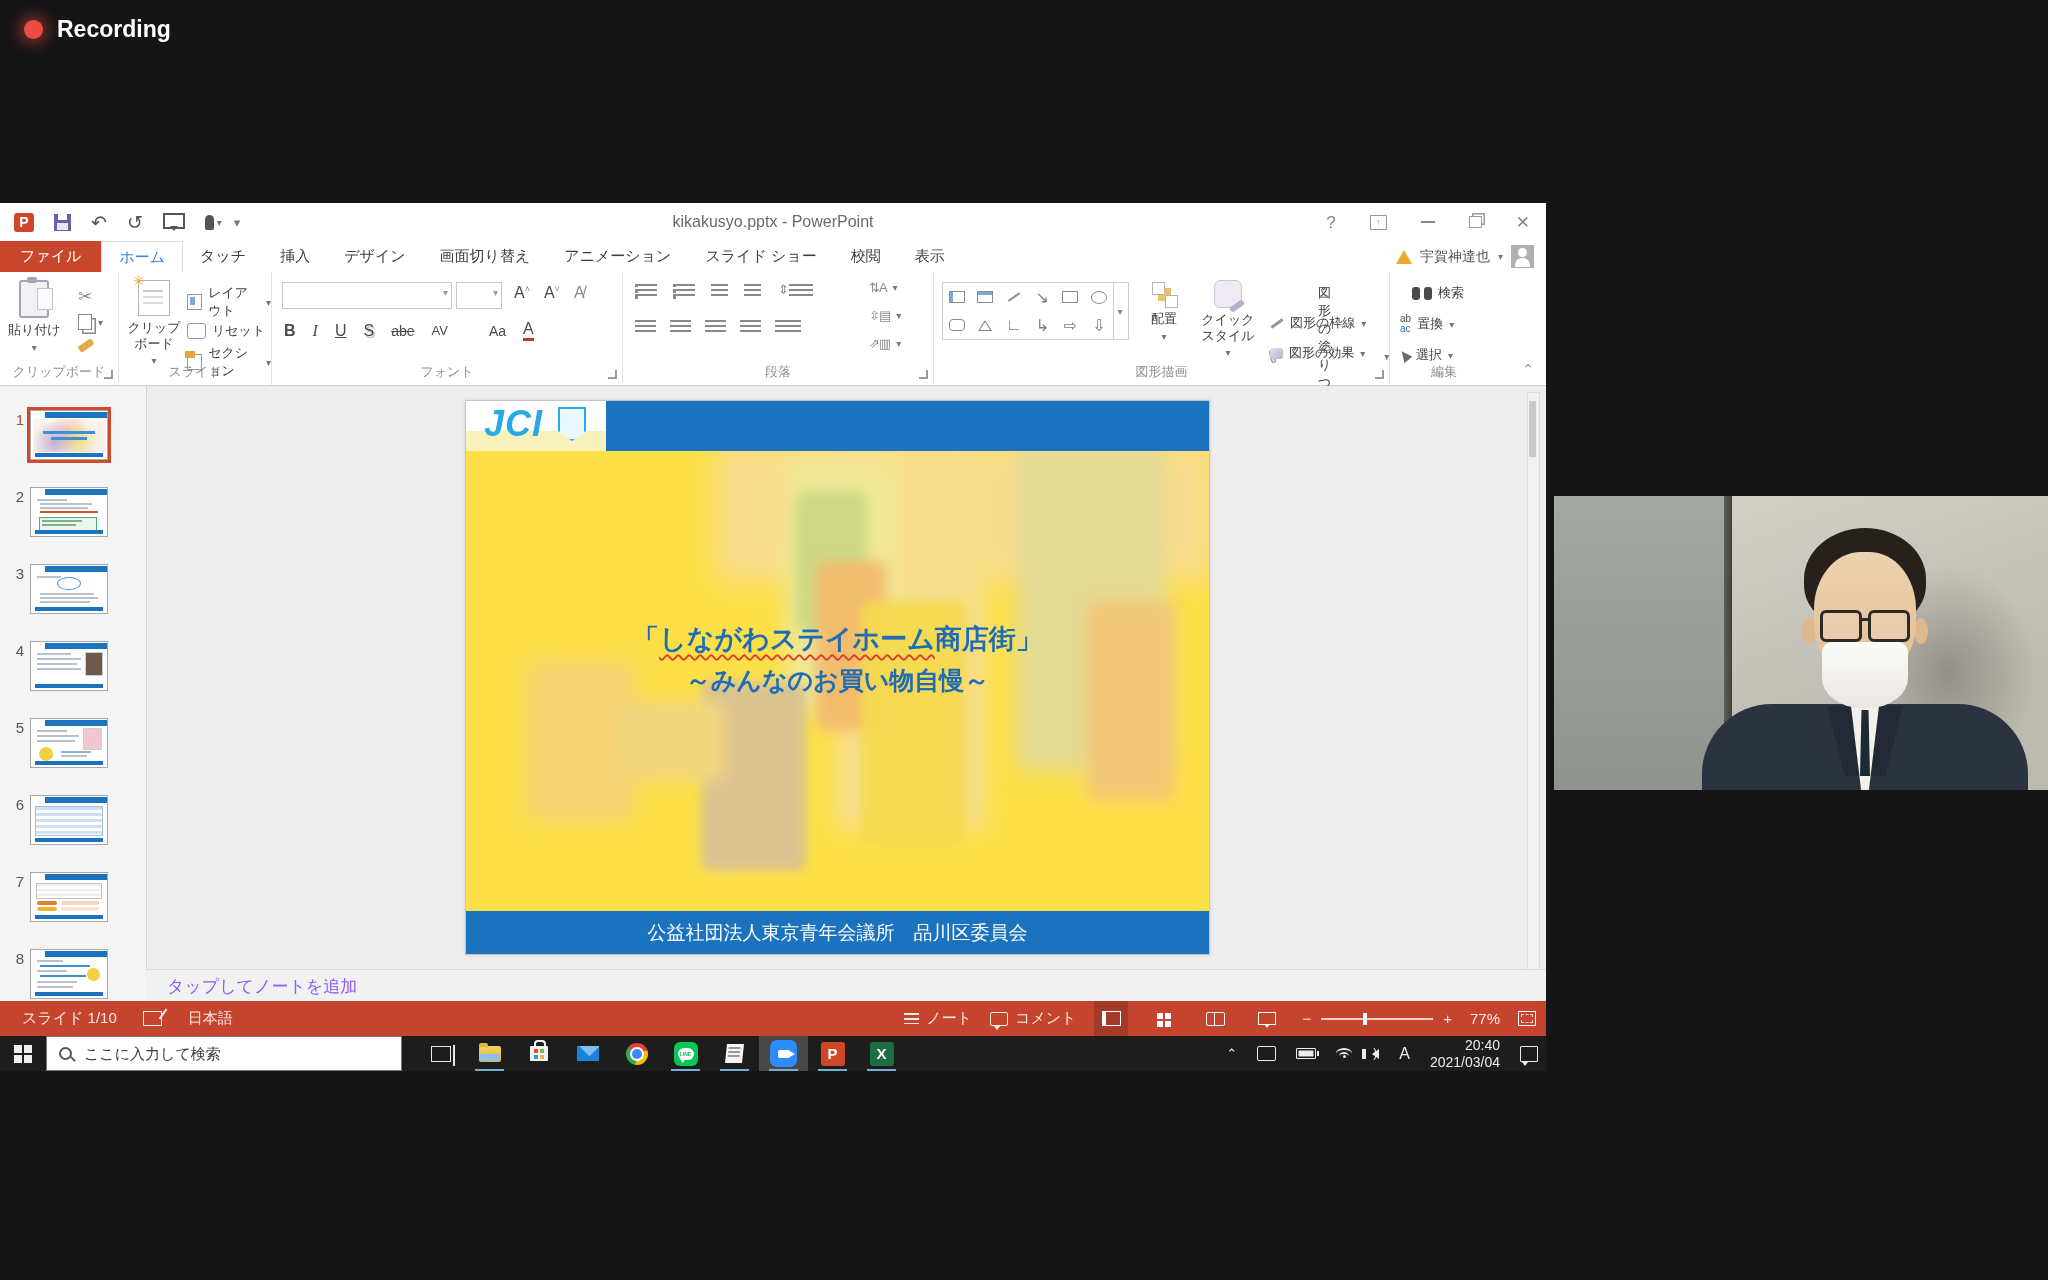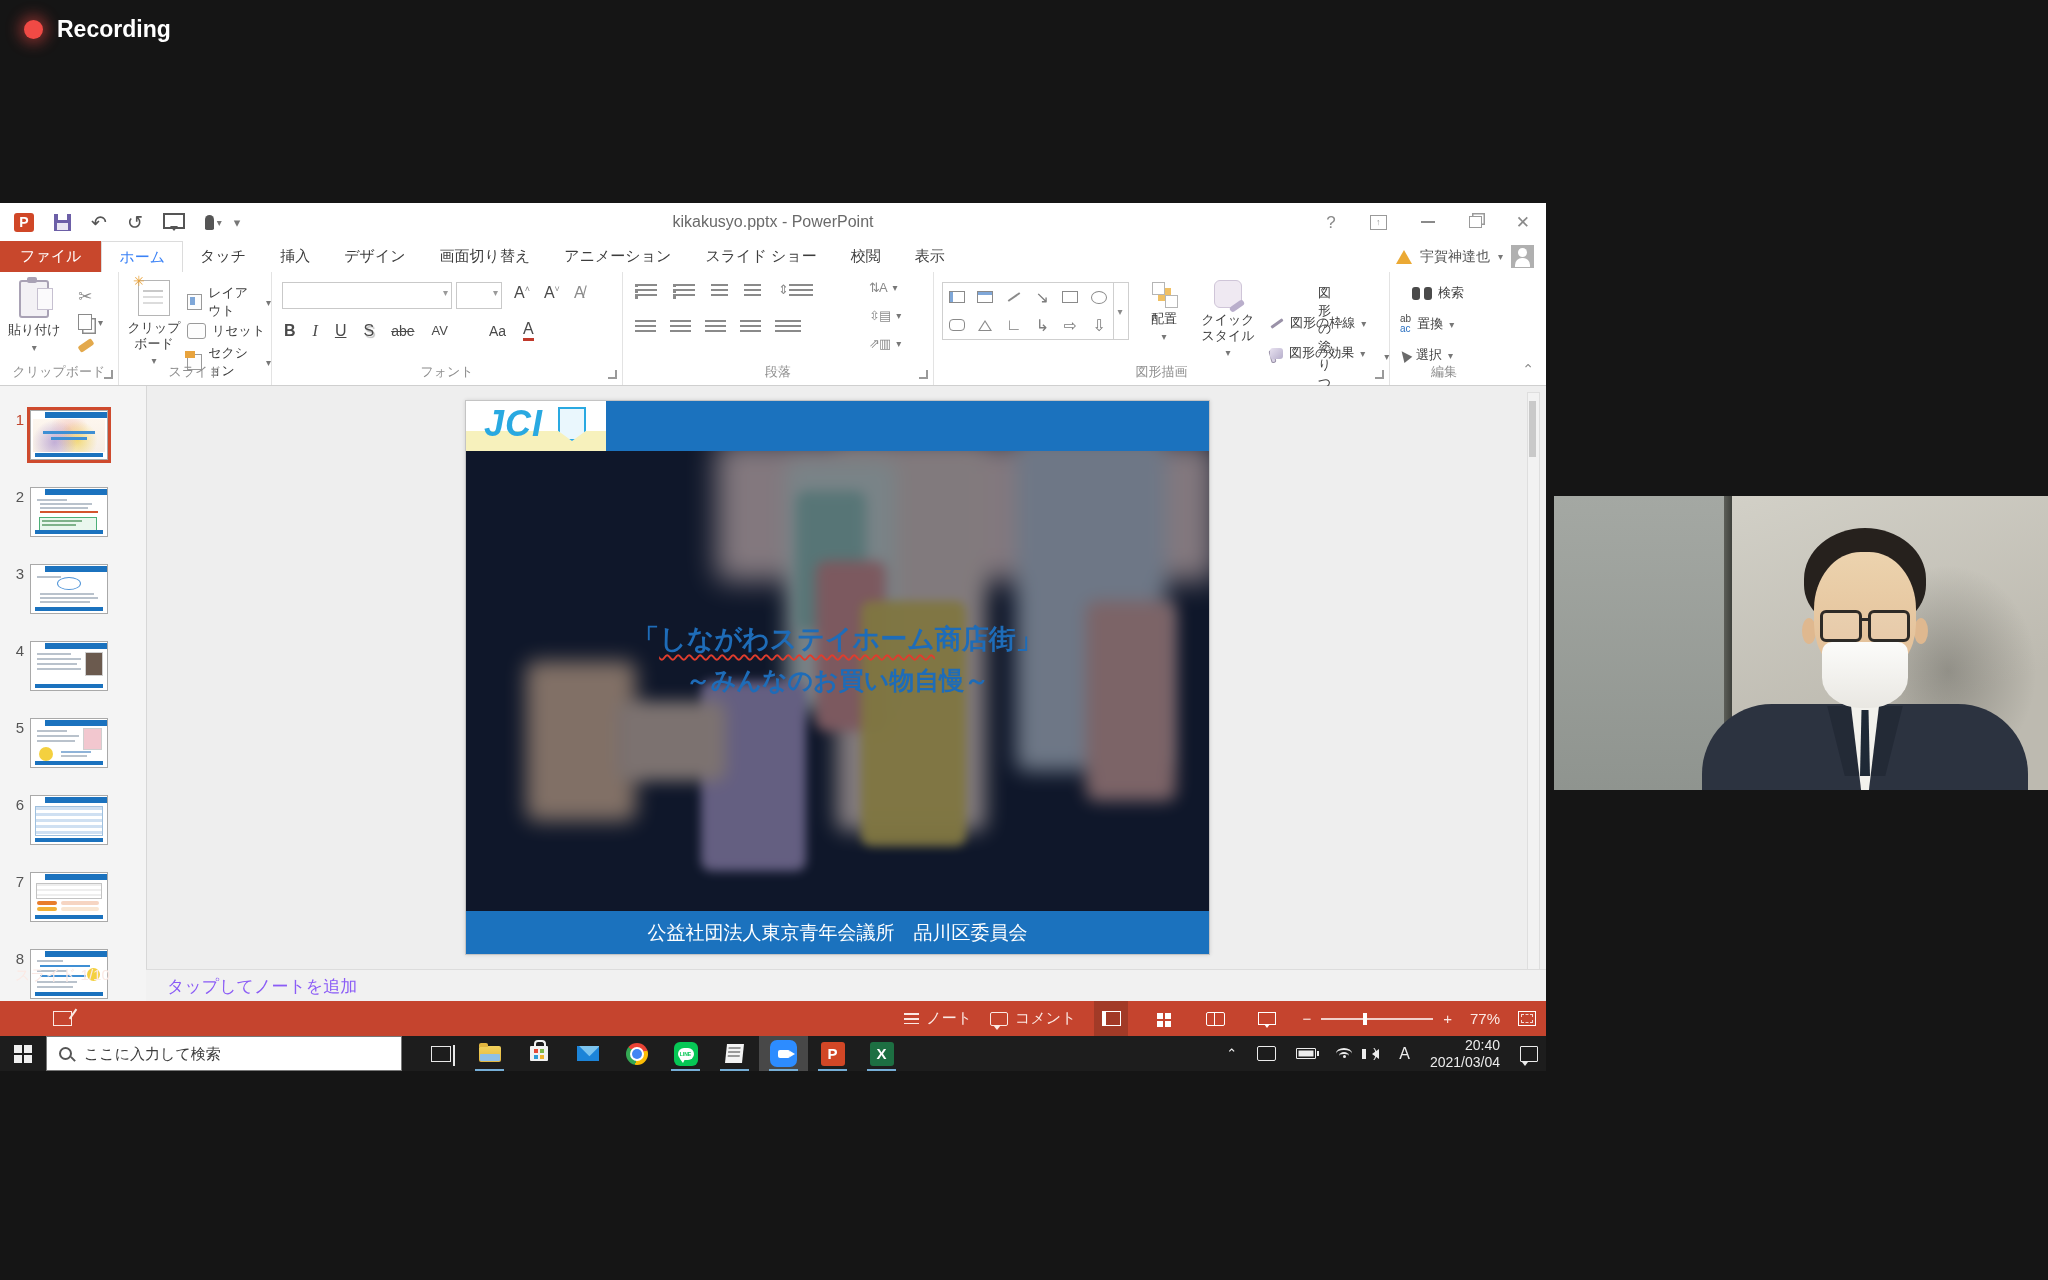--- a/index.html
+++ b/index.html
@@ -131,21 +131,21 @@
      radial-gradient(circle at 62% 65%,rgba(240,210,80,.7),transparent 40%),
      radial-gradient(circle at 50% 30%,rgba(240,170,160,.5),transparent 45%),
      linear-gradient(#fdf6ee,#f6eee6);}
   .t1title{position:absolute;left:12px;right:12px;top:20px;height:3px;background:#3f8fd4;}
   .t1title2{position:absolute;left:20px;right:20px;top:26px;height:3px;background:#3f8fd4;}
   .tgreen{position:absolute;border:1px solid #4caf78;background:#eaf7ee;}
   .ttable{position:absolute;inset:10px 4px 8px 4px;background:repeating-linear-gradient(180deg,#cfe0f2 0 3px,#fff 3px 6px);border:1px solid #9fc0de;}
   .torange{position:absolute;height:4px;border-radius:2px;}
 
   .slidearea{position:absolute;left:146px;top:0;right:0;height:615px;}
-  .canvas{position:absolute;left:319px;top:14px;width:743px;height:553px;background:#0f172a;border:1px solid #c4c4c4;box-shadow:0 0 4px rgba(0,0,0,.12);overflow:hidden;}
+  .canvas{position:absolute;left:319px;top:14px;width:743px;height:553px;background:#fde047;border:1px solid #c4c4c4;box-shadow:0 0 4px rgba(0,0,0,.12);overflow:hidden;}
   .photo{position:absolute;inset:0;opacity:.5;filter:blur(2px);}
   .blob{position:absolute;border-radius:10px;}
   .topbar{position:absolute;left:140px;top:0;right:0;height:50px;background:#1B72BE;}
   .logo-area{position:absolute;left:0;top:0;width:140px;height:50px;background:#fff;}
   .logo-yellow{position:absolute;left:0;top:30px;width:140px;height:20px;background:#F7F1BC;}
   .jci{position:absolute;left:18px;top:2px;font-size:36px;font-weight:800;font-style:italic;color:#29A9E1;letter-spacing:1px;}
   .shield{position:absolute;left:92px;top:6px;width:24px;height:30px;border:2.5px solid #29A9E1;background:#eaf7fd;
           clip-path:polygon(0 0,100% 0,100% 70%,50% 100%,0 70%);}
   .stitle{position:absolute;left:0;right:0;top:220px;text-align:center;font-size:27px;font-weight:bold;color:#1E6CB8;}
   .stitle .wavy{text-decoration:underline;text-decoration-style:wavy;text-decoration-color:#e03c2d;text-decoration-thickness:2px;text-underline-offset:6px;}
@@ -153,21 +153,21 @@
   .footerbar{position:absolute;left:0;right:0;bottom:0;height:43px;background:#1B72BE;display:flex;align-items:center;justify-content:center;
              color:#fff;font-size:19px;}
   .vscroll{position:absolute;right:6px;top:6px;width:11px;bottom:6px;background:#f2f2f2;border:1px solid #dedede;}
   .vthumb{position:absolute;left:1px;top:8px;width:7px;height:56px;background:#c9c9c9;}
 
   .notesbar{position:absolute;left:146px;top:766px;right:0;height:32px;background:#f1f1f1;border-top:1px solid #dcdcdc;
             display:flex;align-items:center;padding-left:21px;font-size:17px;color:#8b5cf6;}
 
   
   .statusbar{position:absolute;left:0;top:798px;width:1546px;height:35px;background:#C5442E;display:flex;align-items:center;color:#fbe9e4;}
-  .sb-left{display:flex;align-items:center;gap:26px;padding-left:15px;font-size:15px;flex-direction:column;}
+  .sb-left{display:flex;align-items:center;gap:26px;padding-left:22px;font-size:15px;}
   .spell-ic{width:17px;height:13px;border:1.5px solid #fbe9e4;position:relative;background:transparent;}
   .spell-ic:after{content:"";position:absolute;right:-3px;top:-4px;width:2px;height:12px;background:#fbe9e4;transform:rotate(35deg);}
   .sb-right{position:absolute;right:10px;display:flex;align-items:center;gap:18px;font-size:15px;}
   .sb-item{display:flex;align-items:center;gap:7px;}
   .notes-ic{width:15px;height:11px;background:repeating-linear-gradient(180deg,#fbe9e4 0 2px,transparent 2px 5px);}
   .cmt-ic{width:16px;height:12px;border:1.5px solid #fbe9e4;border-radius:2px;position:relative;}
   .cmt-ic:after{content:"";position:absolute;left:2px;bottom:-5px;border-left:4px solid transparent;border-right:4px solid transparent;border-top:5px solid #fbe9e4;}
   .vbtn{width:34px;height:35px;display:flex;align-items:center;justify-content:center;}
   .vbtn.active{background:#A23A27;}
   .v-normal{width:17px;height:13px;border:1.5px solid #fff;box-shadow:inset 3px 0 0 #fff;}

